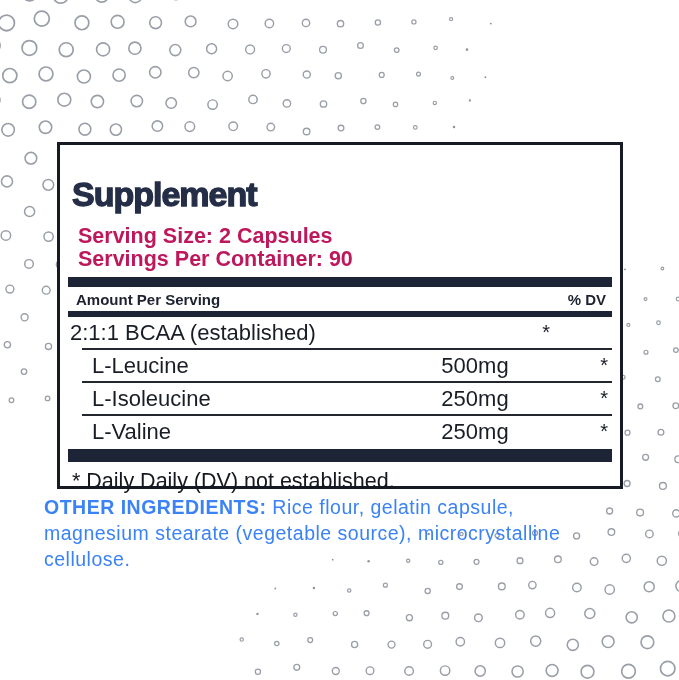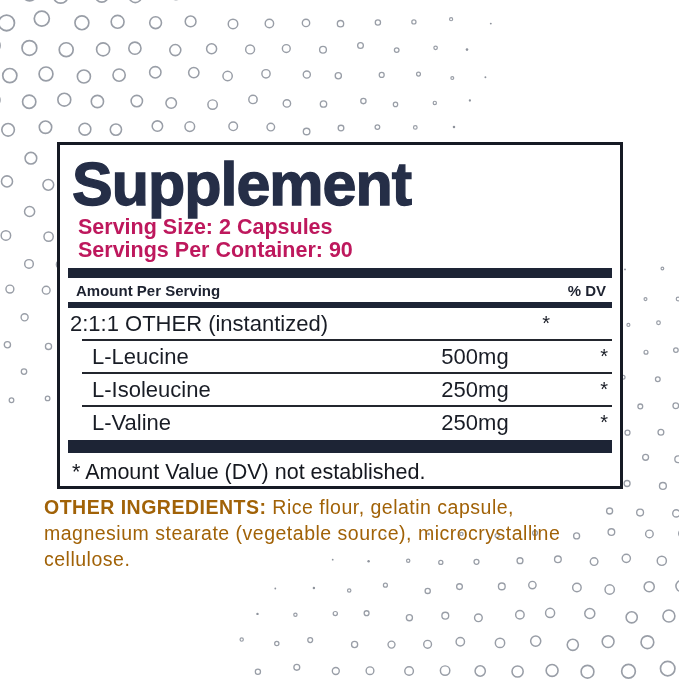--- a/index.html
+++ b/index.html
@@ -8,23 +8,23 @@
     overflow:hidden;font-family:"Liberation Sans",sans-serif;
   }
   #dots{position:absolute;left:0;top:0;width:679px;height:680px;z-index:1;}
 
   .panel{
     position:absolute;left:57px;top:142px;width:566px;height:347px;
     box-sizing:border-box;border:3px solid #161a24;background:#ffffff;
     padding:0 8px;z-index:2;
   }
   .title{
-    display:flex;justify-content:space-between;align-items:flex-start;
-    padding:0 4px;margin-top:11px;height:57px;
-    font-size:61px;line-height:56px;font-weight:bold;color:#252e47;
+    display:flex;justify-content:space-between;align-items:center;
+    padding:0 4px;margin-top:20px;height:57px;
+    font-size:34px;line-height:56px;font-weight:bold;color:#252e47;
     letter-spacing:-1px;-webkit-text-stroke:1.3px #252e47;
     white-space:nowrap;
   }
   .serving{font-size:21.5px;line-height:23px;color:#be185d;padding-left:10px;font-weight:bold;}
   .serving.first{margin-top:3px;}
   .bar{background:#1d2435;}
   .bar.thick-top{height:10px;margin-top:6px;}
   .bar.med{height:6px;}
   .bar.thick-bottom{height:13px;margin-top:2px;}
   .hdr{
@@ -39,21 +39,21 @@
   }
   .row .name{padding-left:2px;}
   .row.indent .name{padding-left:24px;}
   .row .amount{text-align:center;}
   .row .dv{text-align:right;align-self:start;padding-top:5px;font-size:20px;line-height:1;}
   .sep{height:2px;background:#23262e;margin-left:14px;}
   .footnote{font-size:21.5px;color:#15181f;padding:7px 0 0 4px;}
 
   .other{
     position:absolute;left:44px;top:494px;width:580px;z-index:2;margin:0;
-    font-size:19.5px;line-height:26px;letter-spacing:0.5px;color:#a16207;
+    font-size:19.5px;line-height:26px;letter-spacing:0.5px;color:#3b82f6;
   }
   .other b{font-weight:bold;}
 </style>
 </head>
 <body>
 
 <div class="canvas">
 
   <svg id="dots" viewBox="0 0 679 680" xmlns="http://www.w3.org/2000/svg">
       <circle cx="-14.0" cy="-9.0" r="7.96" fill="none" stroke="#999ea7" stroke-width="1.77"></circle>
@@ -393,21 +393,21 @@
     <div class="serving first">Serving Size: 2 Capsules</div>
     <div class="serving">Servings Per Container: 90</div>
     <div class="bar thick-top"></div>
     <div class="hdr">
       <span>Amount Per Serving</span>
       <span>% DV</span>
     </div>
     <div class="bar med"></div>
     <div id="rows">
         <div class="row">
-          <span class="name">2:1:1 OTHER (instantized)</span>
+          <span class="name">2:1:1 BCAA (established)</span>
           <span class="dv">*</span>
         </div>
         <div class="sep"></div>
         <div class="row indent">
           <span class="name">L-Leucine</span>
           <span class="amount">500mg</span>
           <span class="dv">*</span>
         </div>
         <div class="sep"></div>
         <div class="row indent">
@@ -416,17 +416,17 @@
           <span class="dv">*</span>
         </div>
         <div class="sep"></div>
         <div class="row indent">
           <span class="name">L-Valine</span>
           <span class="amount">250mg</span>
           <span class="dv">*</span>
         </div>
       </div>
     <div class="bar thick-bottom"></div>
-    <div class="footnote">* Amount Value (DV) not established.</div>
+    <div class="footnote">* Daily Daily (DV) not established.</div>
   </div>
 
   <p class="other"><b>OTHER INGREDIENTS:</b><span> Rice flour, gelatin capsule, magnesium stearate (vegetable source), microcrystalline cellulose.</span></p>
 </div>
 
 </body></html>

